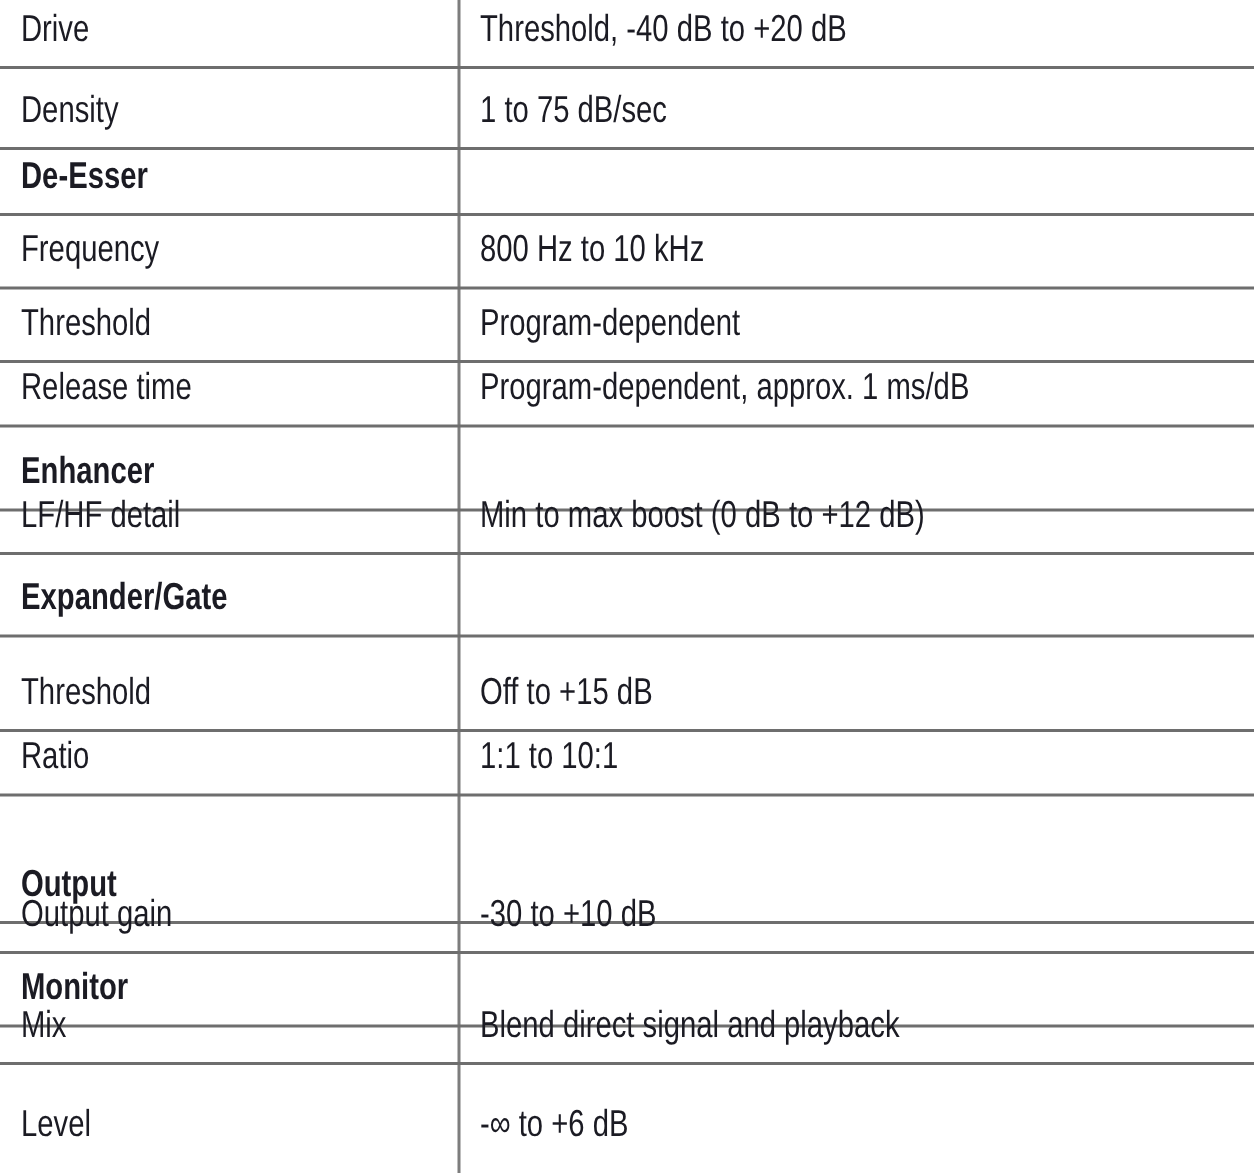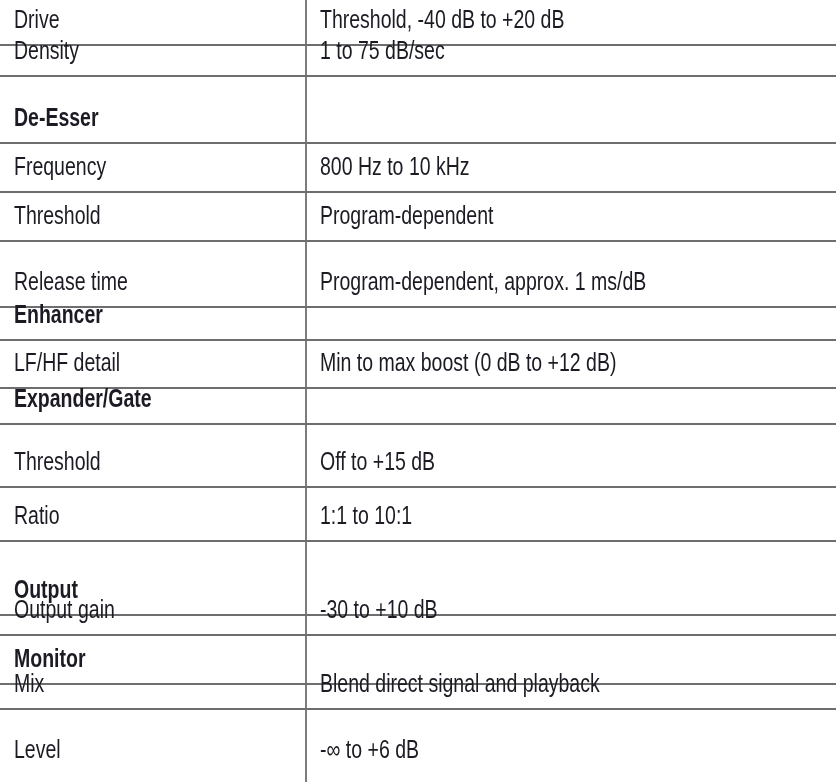--- a/index.html
+++ b/index.html
@@ -28,66 +28,66 @@
 <body>
 
 <div class="table">
   <div class="divider-v"></div>
 
   <div class="row" style="top:-4px">
     <span class="cell key">Drive</span>
     <span class="cell val">Threshold, -40 dB to +20 dB</span>
     <div class="line"></div>
   </div>
-  <div class="row" style="top:27px">
+  <div class="row" style="top:50px">
     <span class="cell key">Density</span>
     <span class="cell val">1 to 75 dB/sec</span>
     <div class="line"></div>
   </div>
   <div class="row section" style="top:94px">
     <span class="cell key">De-Esser</span>
     <span class="cell val"></span>
     <div class="line"></div>
   </div>
   <div class="row" style="top:143px">
     <span class="cell key">Frequency</span>
     <span class="cell val">800 Hz to 10 kHz</span>
     <div class="line"></div>
   </div>
   <div class="row" style="top:192px">
     <span class="cell key">Threshold</span>
     <span class="cell val">Program-dependent</span>
     <div class="line"></div>
   </div>
-  <div class="row" style="top:258px">
+  <div class="row" style="top:235px">
     <span class="cell key">Release time</span>
     <span class="cell val">Program-dependent, approx. 1 ms/dB</span>
     <div class="line"></div>
   </div>
   <div class="row section" style="top:291px">
     <span class="cell key">Enhancer</span>
     <span class="cell val"></span>
     <div class="line"></div>
   </div>
-  <div class="row" style="top:339px">
+  <div class="row" style="top:320px">
     <span class="cell key">LF/HF detail</span>
     <span class="cell val">Min to max boost (0 dB to +12 dB)</span>
     <div class="line"></div>
   </div>
   <div class="row section" style="top:375px">
     <span class="cell key">Expander/Gate</span>
     <span class="cell val"></span>
     <div class="line"></div>
   </div>
   <div class="row" style="top:438px">
     <span class="cell key">Threshold</span>
     <span class="cell val">Off to +15 dB</span>
     <div class="line"></div>
   </div>
-  <div class="row" style="top:492px">
+  <div class="row" style="top:481px">
     <span class="cell key">Ratio</span>
     <span class="cell val">1:1 to 10:1</span>
     <div class="line"></div>
   </div>
   <div class="row section" style="top:566px">
     <span class="cell key">Output</span>
     <span class="cell val"></span>
     <div class="line"></div>
   </div>
   <div class="row" style="top:586px">

